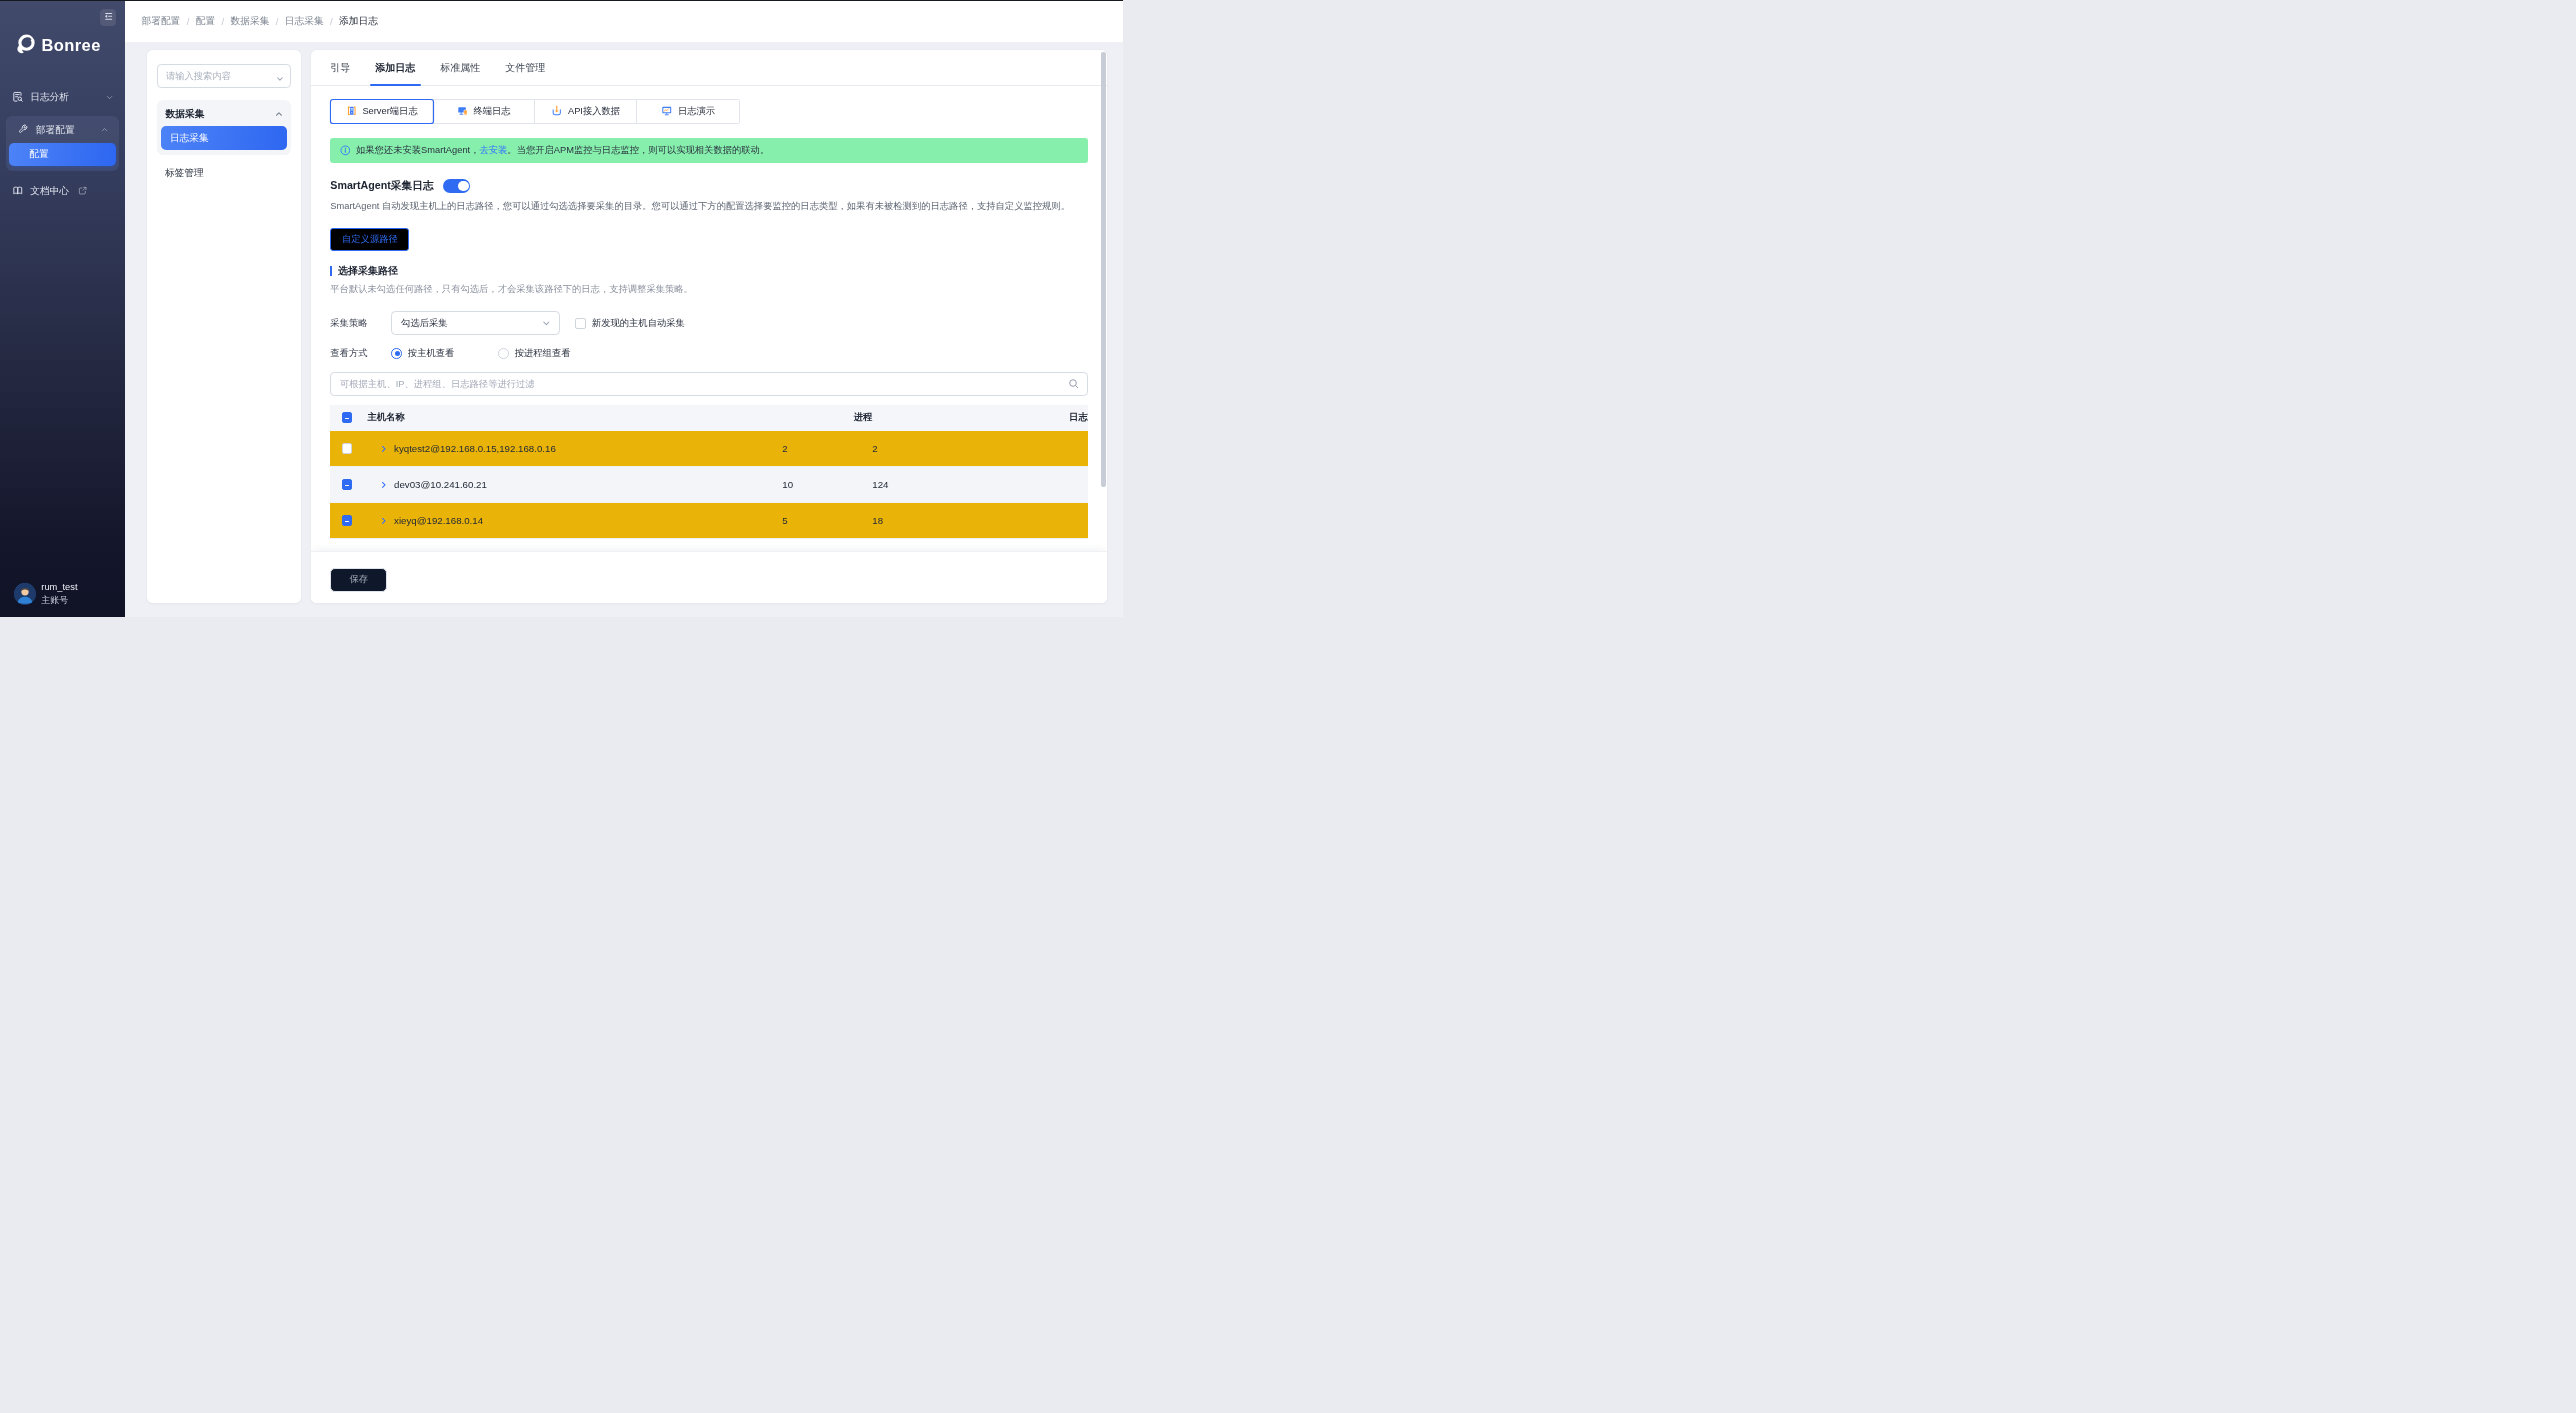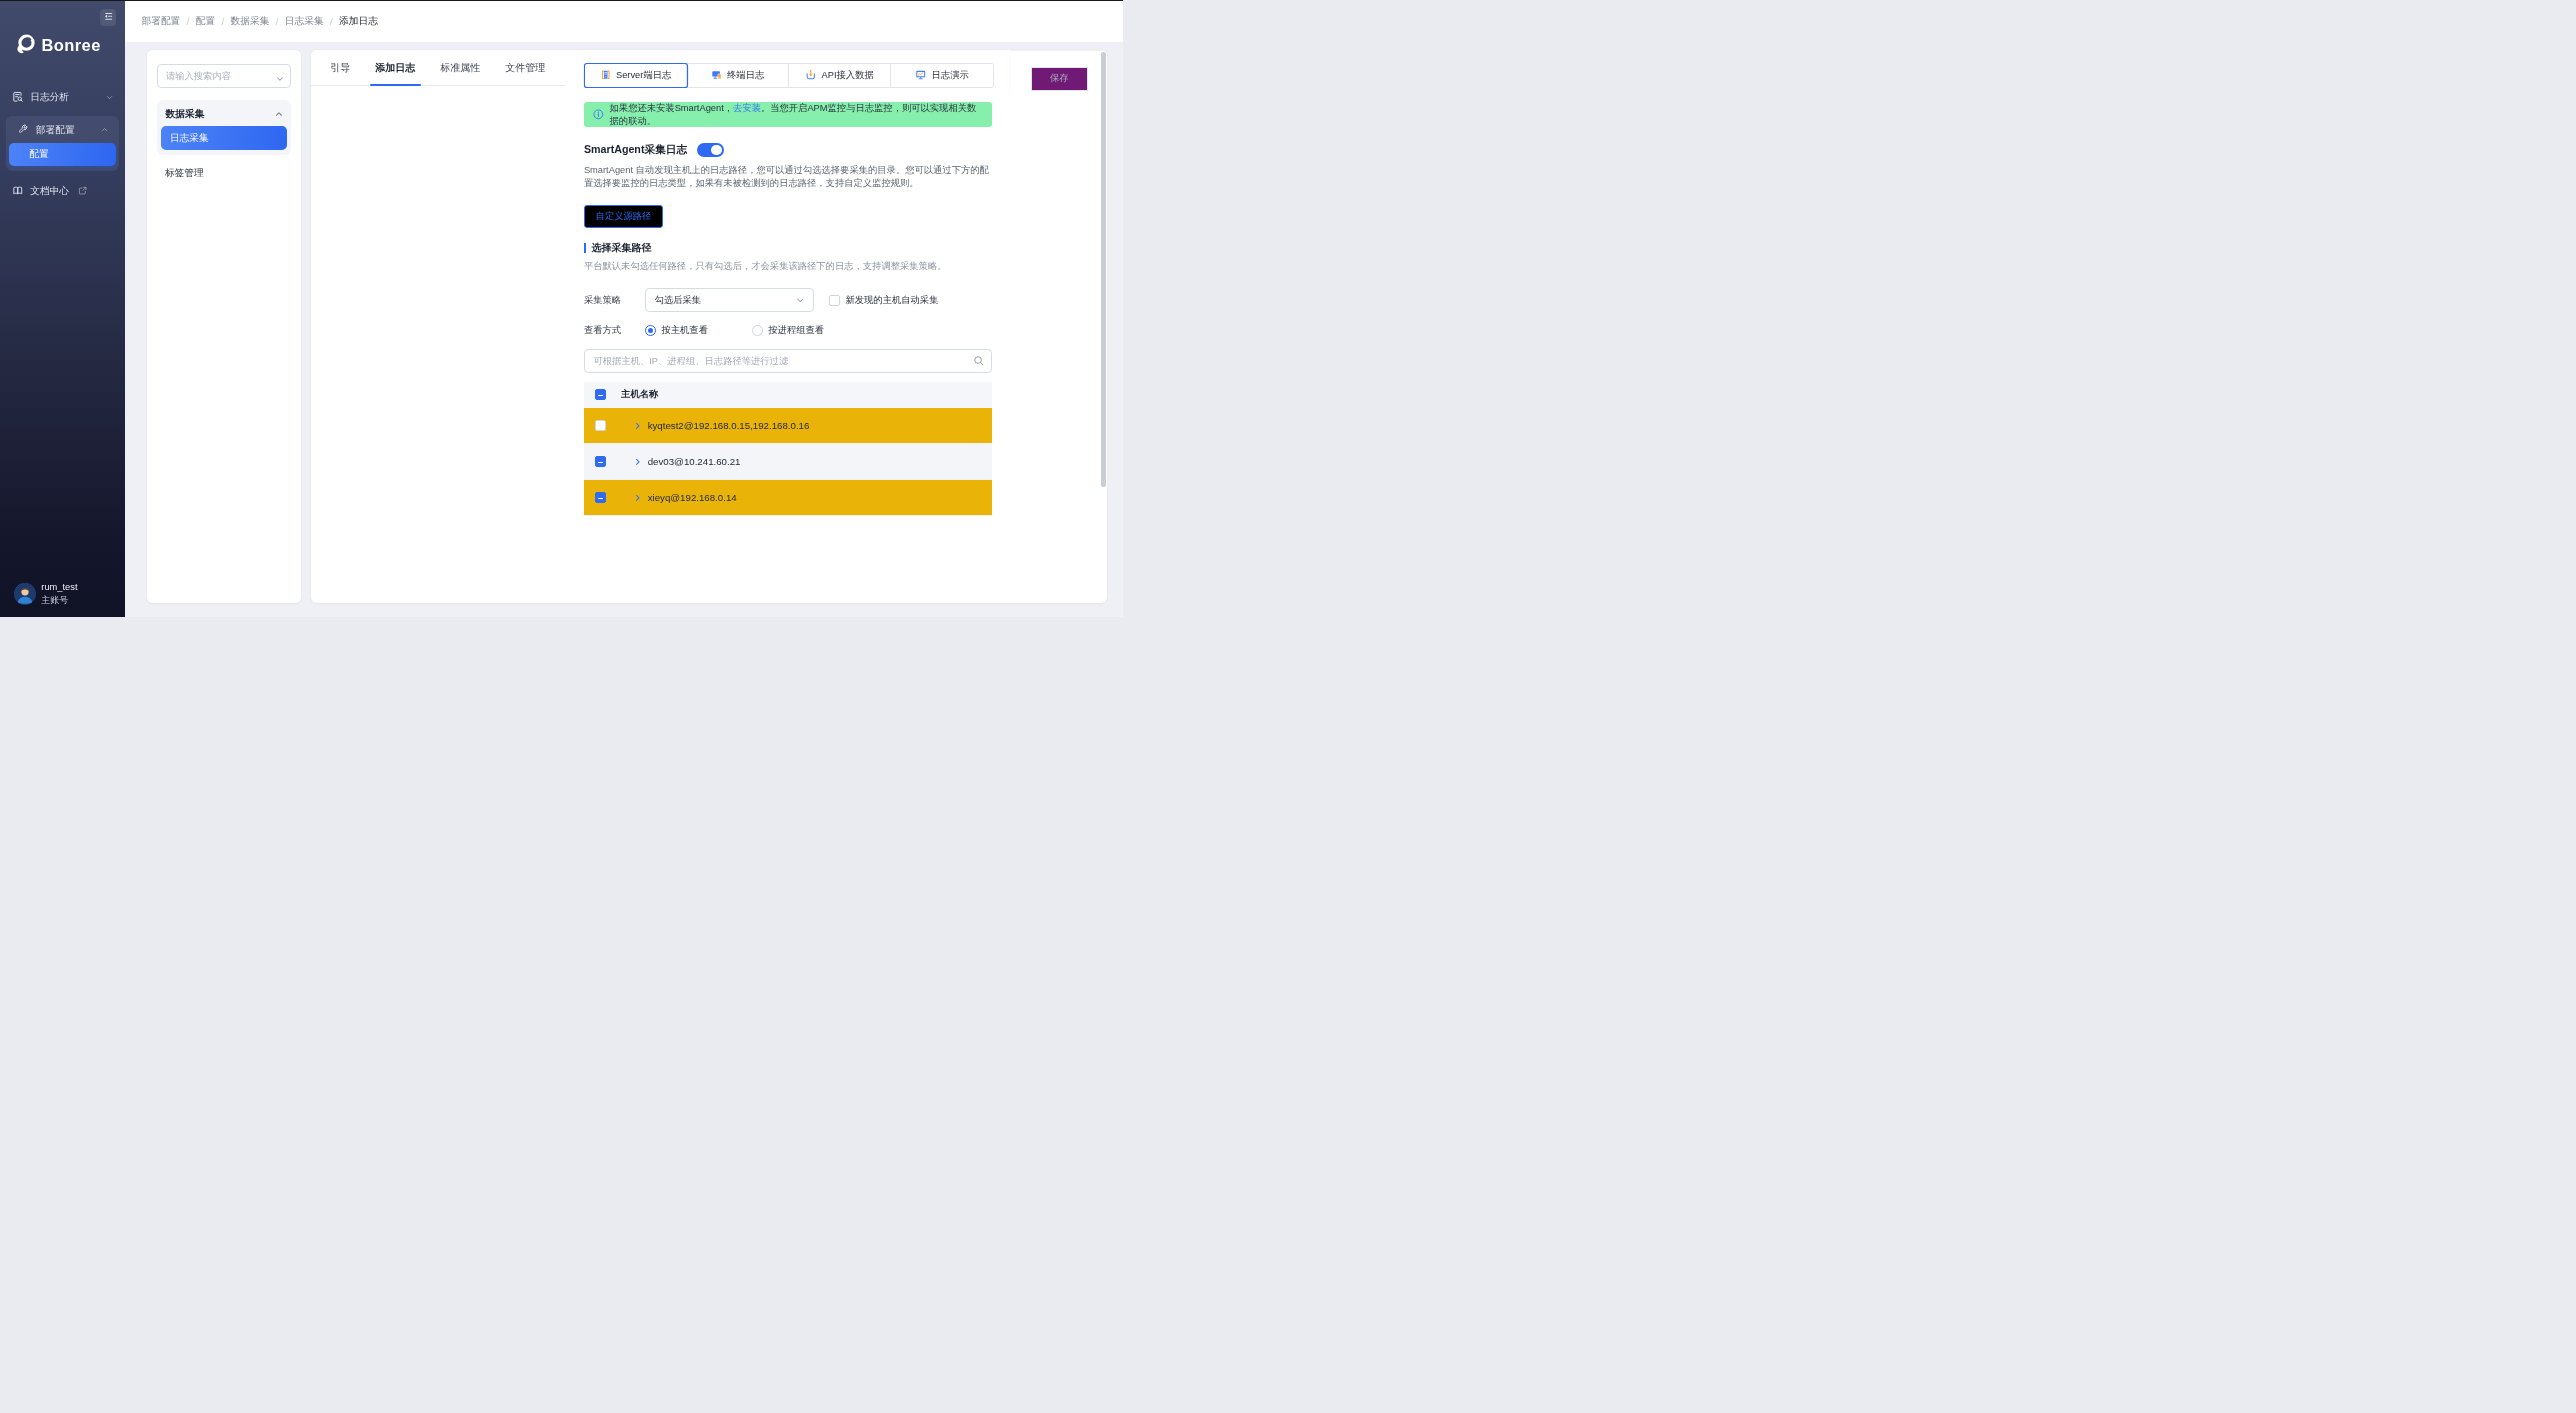--- a/index.html
+++ b/index.html
@@ -50,21 +50,21 @@
   .tree-search .chev { position:absolute; right:7.2px; top:8.6px; }
   .tree-group { margin-top:12px; background:#f3f5f9; border-radius:6.4px; padding:3.6px 3.6px 5px; }
   .tree-group-head { display:flex; align-items:center; height:21.5px; padding:0 5px; font-size:9.7px; font-weight:700;
     color:#202734; cursor:pointer; }
   .tree-group-head .chev { margin-left:auto; }
   .tree-active { margin-top:1.4px; height:24px; border-radius:5px; padding-left:9.3px; display:flex; align-items:center;
     background:linear-gradient(100deg,#4d83f7 0%,#2e67f1 100%); color:#fff; font-size:9.7px; cursor:pointer; }
   .tree-item { margin-top:11.5px; padding-left:7.9px; font-size:9.7px; color:#2b3240; cursor:pointer; }
 
   .main-card { position:absolute; left:311px; top:50px; width:796px; height:553px; background:#fff; border-radius:5.7px;
-    box-shadow:0 0.7px 2.9px rgba(30,36,50,0.05); display:flex; flex-direction:row; overflow:hidden; }
+    box-shadow:0 0.7px 2.9px rgba(30,36,50,0.05); display:flex; flex-direction:column; overflow:hidden; }
 
   
   .tabs-row { height:36px; flex:0 0 auto; display:flex; align-items:center; gap:25px; padding:0 19.3px;
     border-bottom:0.7px solid #e9ebf0; }
   .tab { position:relative; font-size:10px; color:#3d4452; height:100%; display:flex; align-items:center; cursor:pointer; }
   .tab.active { color:#1c2330; font-weight:700; }
   .tab.active::after { content:""; position:absolute; left:-5.7px; right:-5.7px; bottom:-0.7px; height:2.1px;
     background:#2e6bf2; border-radius:1.4px; }
 
   .content { flex:1 1 auto; overflow:hidden; padding:13px 19.3px 0; position:relative; }
@@ -126,21 +126,21 @@
   .th { font-size:9.3px; font-weight:700; color:#242b38;text-align:right; }
   .trow { height:36px; border-bottom:0.7px solid #f0f1f5; background:#eab308; }
   .trow.hl { background:#f3f5f8; }
   .trow .c1 { display:flex; align-items:center; padding-left:11.5px; }
   .trow .chev-r { margin-left:28px; display:flex; }
   .trow .hname { margin-left:5.7px; font-size:9.7px; color:#242b38; }
   .tnum { font-size:9.7px; color:#242b38; }
 
   .footer { flex:0 0 auto; height:52px; background:#fff; border-top:0.7px solid #f0f1f4;
     box-shadow:0 -4.3px 8.6px -4.3px rgba(40,50,75,0.10); padding:15.8px 19.3px 0; position:relative; z-index:2; }
-  .save-btn { width:57px; height:24px; background:#701a75; border:0.7px solid #e0e3e9; border-radius:0;
+  .save-btn { width:57px; height:24px; background:#0f172a; border:0.7px solid #e0e3e9; border-radius:5px;
     color:#a8afbb; font-size:9.3px; display:flex; align-items:center; justify-content:center; cursor:not-allowed; }
 
   .v-scroll { position:absolute; right:1.4px; top:2.1px; width:4.3px; height:435px; border-radius:2.1px; background:#c8ccd6; z-index:5; }
 </style>
 </head>
 <body>
 
 <div class="page">
   <div class="top-edge"></div>
 

